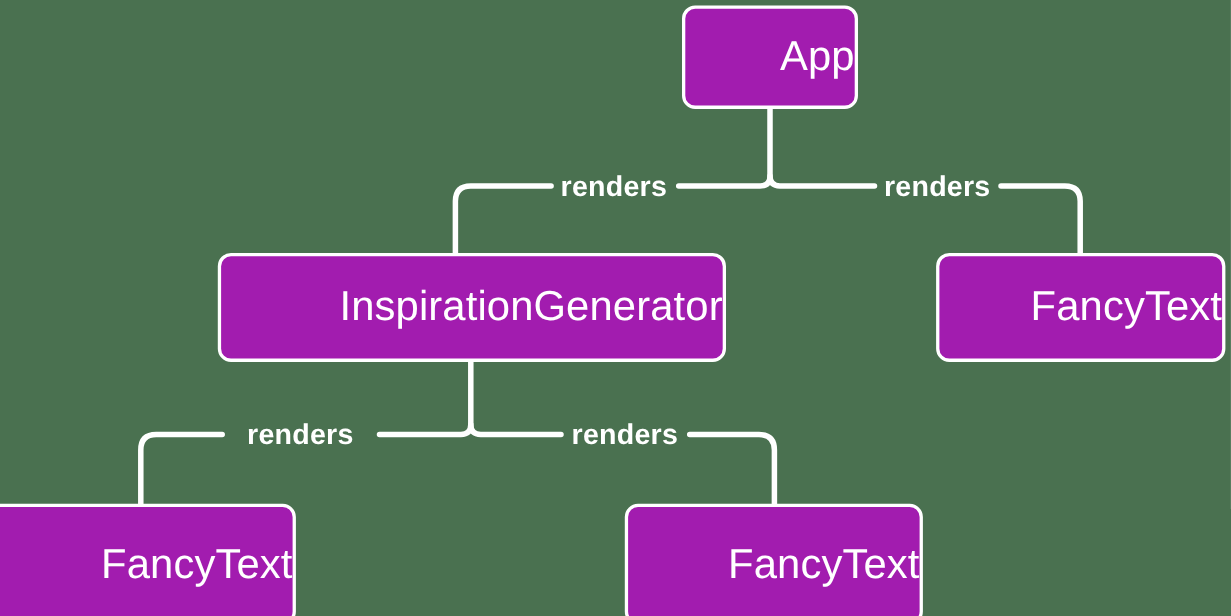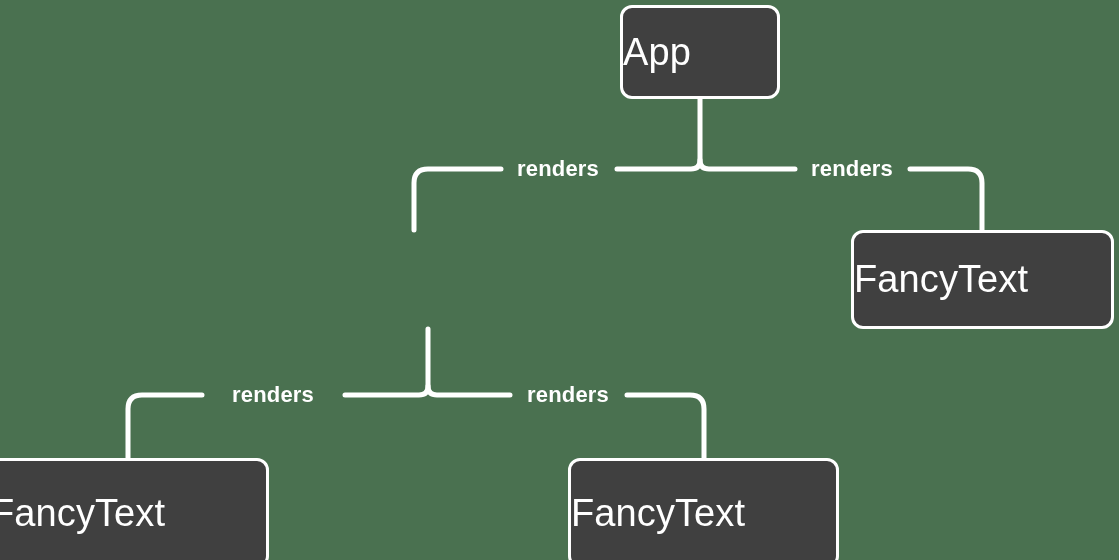--- a/index.html
+++ b/index.html
@@ -22,39 +22,39 @@
     position: absolute;
     left: 0;
     top: 0;
     width: 1119px;
     height: 560px;
     pointer-events: none;
   }
   .node {
     position: absolute;
     box-sizing: border-box;
-    background: #404040;
+    background: #a21caf;
     border: 3px solid #ffffff;
     border-radius: 12px;
     color: #ffffff;
     display: flex;
     align-items: center;
-    justify-content: flex-start;
+    justify-content: flex-end;
     font-family: "Liberation Sans", sans-serif;
     font-size: 38px;
     font-weight: 400;
     letter-spacing: 0.1px;
     white-space: nowrap;
     z-index: 2;
   }
   .edge-label {
     position: absolute;
     color: #ffffff;
     font-family: "Liberation Sans", sans-serif;
-    font-size: 22px;
+    font-size: 26px;
     font-weight: 600;
     letter-spacing: 0.2px;
     white-space: nowrap;
     transform: translate(-50%, -50%);
     z-index: 3;
     line-height: 1;
   }
 </style>
 </head>
 <body>
@@ -77,20 +77,23 @@
       <path d="M 202 395 L 142 395 Q 128 395 128 409 L 128 458"></path>
 
       <path d="M 627 395 L 690 395 Q 704 395 704 409 L 704 458"></path>
     </g>
   </svg>
 
   <div class="node" style="left:620px; top:5px; width:160px; height:94px;">
     <span>App</span>
   </div>
 
+  <div class="node" style="left:198px; top:230px; width:462px; height:99px;">
+    <span>InspirationGenerator</span>
+  </div>
 
   <div class="node" style="left:851px; top:230px; width:263px; height:99px;">
     <span>FancyText</span>
   </div>
 
   <div class="node" style="left:-12px; top:458px; width:281px; height:110px;">
     <span>FancyText</span>
   </div>
 
   <div class="node" style="left:568px; top:458px; width:271px; height:110px;">

